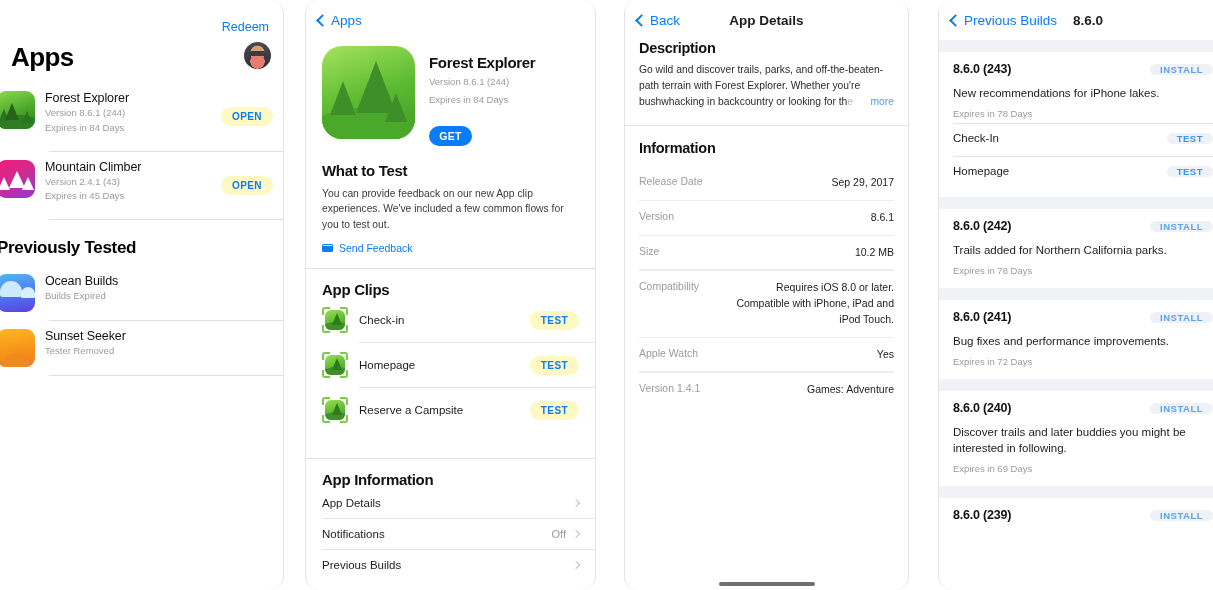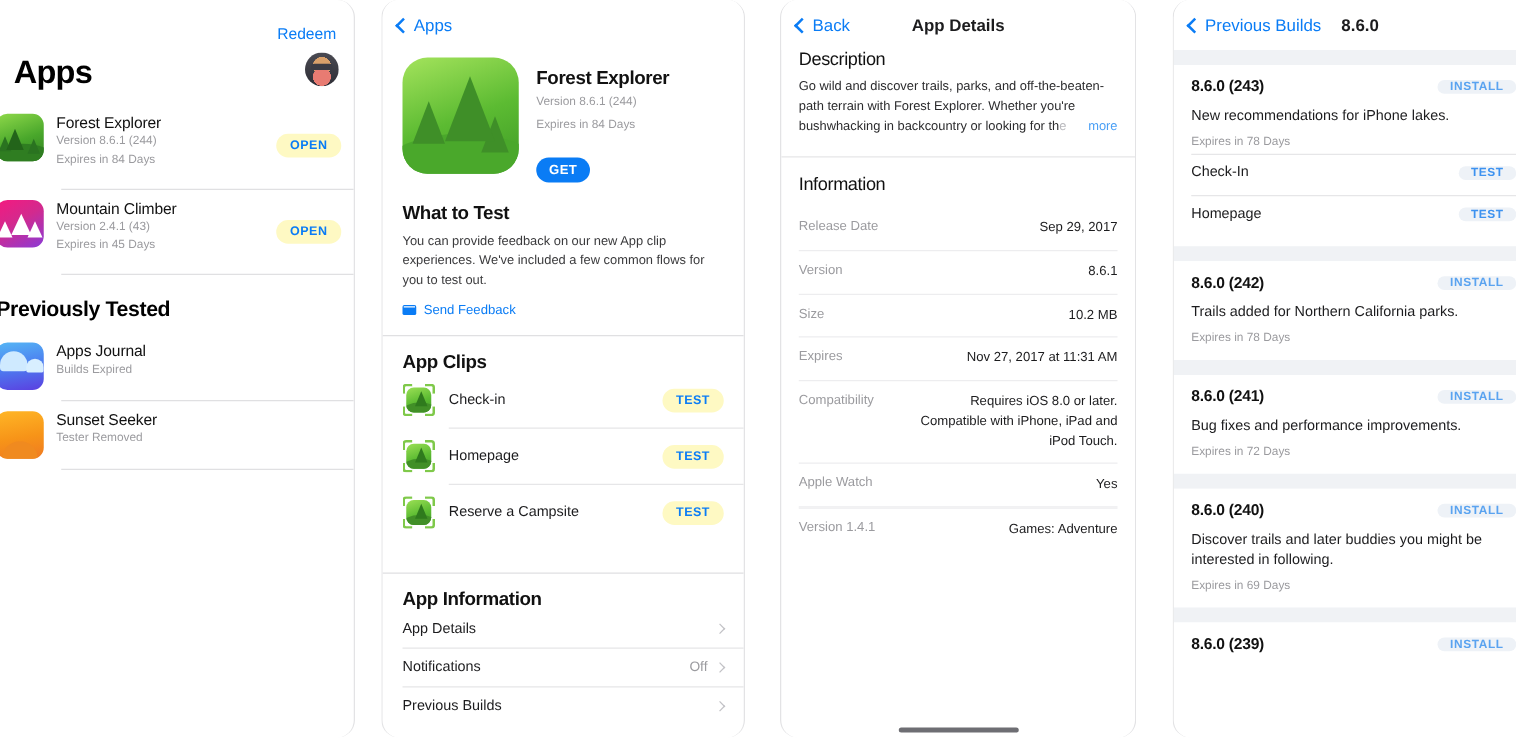--- a/index.html
+++ b/index.html
@@ -173,21 +173,21 @@
   .clip-sep { height:1px; background:#e6e6e8; margin-left:53px; }
   .info-row { display:flex; align-items:center; padding: 9px 16px; font-size:11.5px; color:#1c1c1e; cursor:pointer; }
   .info-row .val { margin-left:auto; color:#9b9b9f; font-size:11px; margin-right:7px; }
   .chev-r { width:6px; height:6px; border-top:1.6px solid #c2c2c6; border-right:1.6px solid #c2c2c6;
     transform: rotate(45deg); margin-left:auto; flex:none; }
   .info-row .val + .chev-r { margin-left:0; }
   .info-sep { height:1px; background:#e6e6e8; margin-left:16px; }
 
   
   .p3-pad { padding: 0 14px; }
-  .p3-h { font-size:14.5px; font-weight:normal; color:#111; letter-spacing:-0.3px; }
+  .p3-h { font-size:14.5px; font-weight:bold; color:#111; letter-spacing:-0.3px; }
   .desc { font-size:10.3px; color:#2b2b2d; line-height:1.56; margin-top:6px; position:relative; }
   .desc .fade-line { position:relative; }
   .desc .fade-line .tail { color:#b9b9bd; }
   .more-link { position:absolute; right:0; bottom:0; color:#4a9ff5; font-size:10.3px;
     background:#fff; padding-left:8px; cursor:pointer; }
   .blk-sep { height:1px; background:#e6e6e8; margin: 15px 0 0 0; }
   .kv { display:flex; align-items:flex-start; padding: 9px 0; }
   .kv .k { font-size:10.5px; color:#9b9b9f; flex:none; }
   .kv .v { margin-left:auto; font-size:10.5px; color:#1c1c1e; text-align:right; font-weight:400; line-height:1.5; }
   .kv-sep { height:1px; background:#ededef; }
@@ -249,21 +249,21 @@
       </div>
       <div class="pill">OPEN</div>
     </div>
     <div class="row-sep"></div>
 
     <div class="section-title">Previously Tested</div>
 
     <div class="app-row">
       <div class="app-icon ic-ocean"></div>
       <div class="app-txt">
-        <div class="app-name">Apps Journal</div>
+        <div class="app-name">Ocean Builds</div>
         <div class="app-meta">Builds Expired</div>
       </div>
     </div>
     <div class="row-sep"></div>
 
     <div class="app-row">
       <div class="app-icon ic-sunset"></div>
       <div class="app-txt">
         <div class="app-name">Sunset Seeker</div>
         <div class="app-meta">Tester Removed</div>
@@ -412,24 +412,20 @@
         <span class="v">8.6.1</span>
       </div>
       <div class="kv-sep"></div>
 
       <div class="kv">
         <span class="k">Size</span>
         <span class="v">10.2 MB</span>
       </div>
       <div class="kv-sep"></div>
 
-      <div class="kv">
-        <span class="k">Expires</span>
-        <span class="v">Nov 27, 2017 at 11:31 AM</span>
-      </div>
       <div class="kv-sep"></div>
 
       <div class="kv">
         <span class="k">Compatibility</span>
         <span class="v" style="max-width:160px">Requires iOS 8.0 or later. Compatible with iPhone, iPad and iPod Touch.</span>
       </div>
       <div class="kv-sep"></div>
 
       <div class="kv">
         <span class="k">Apple Watch</span>

